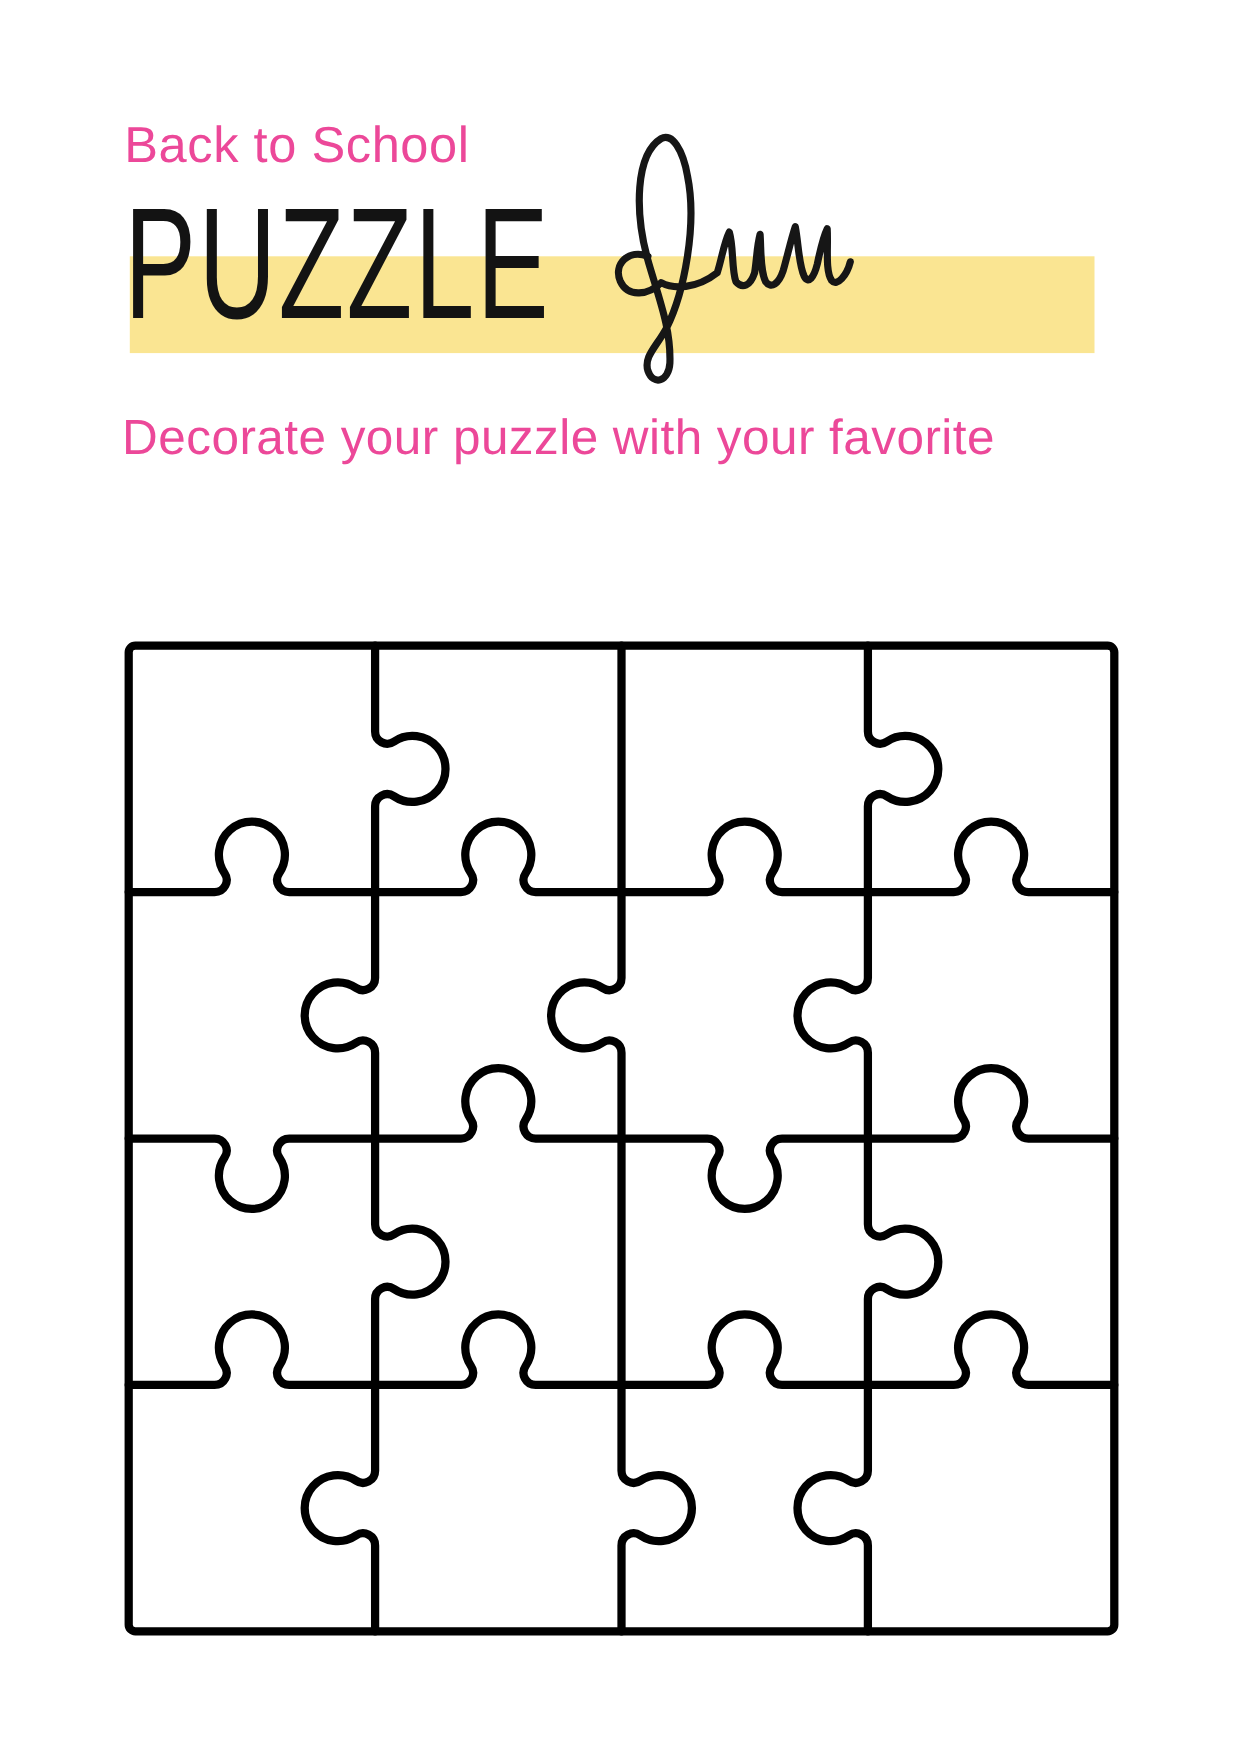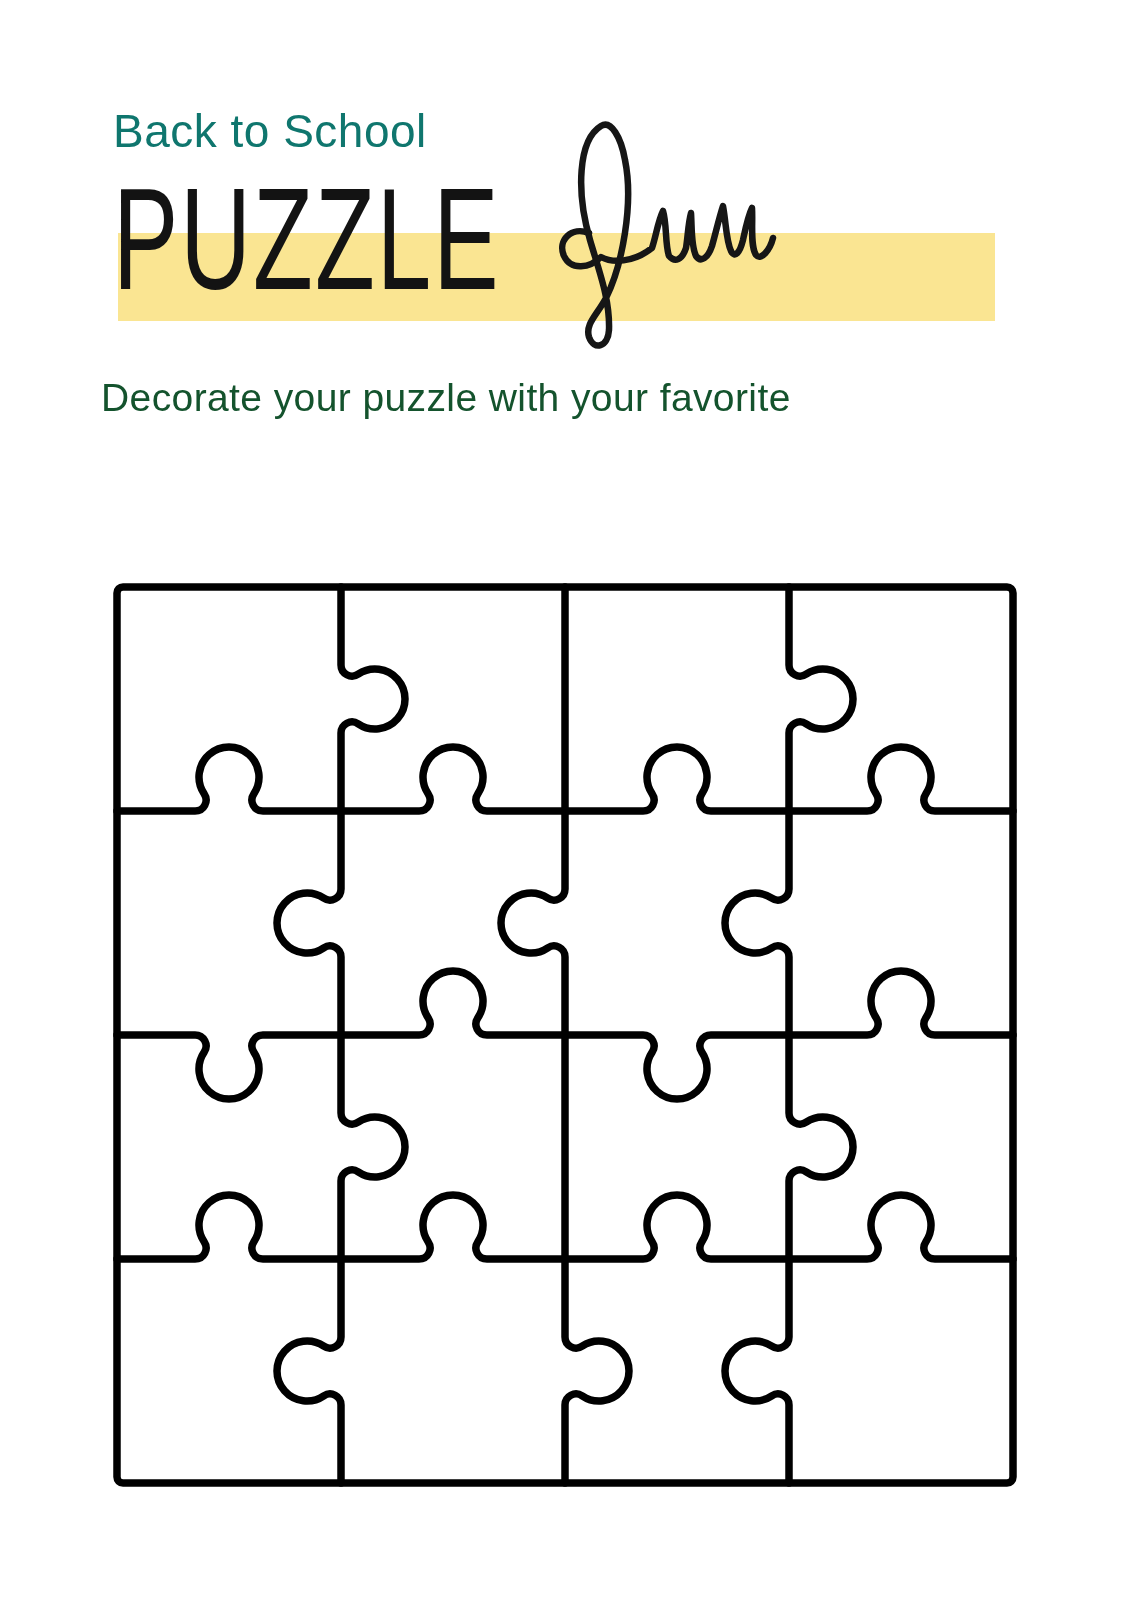--- a/index.html
+++ b/index.html
@@ -2,38 +2,38 @@
 <html><head>
 <meta charset="utf-8">
 <style>
   html,body{margin:0;padding:0;}
   body{
     width:1131px;height:1600px;position:relative;background:#ffffff;
     font-family:"Liberation Sans", sans-serif;overflow:hidden;
   }
   .kicker{
     position:absolute;left:113px;top:108px;
-    font-size:46px;line-height:1;color:#0f766e;letter-spacing:0.5px;
+    font-size:46px;line-height:1;color:#ec4899;letter-spacing:0.5px;
   }
   .highlight-bar{
     position:absolute;left:118px;top:233px;width:877px;height:88px;
     z-index:0;
   }
   .page-title{
     position:absolute;left:113px;top:168px;z-index:1;
     font-size:144px;line-height:1;color:#131313;font-weight:400;
     letter-spacing:3px;transform:scaleX(0.68);transform-origin:0 0;
     white-space:nowrap;
   }
   .title-script{
     position:absolute;left:500px;top:100px;width:300px;height:250px;z-index:2;
   }
   .instructions{
-    position:absolute;left:101px;top:366px;width:920px;z-index:1;
-    font-size:39px;line-height:63px;color:#14532d;letter-spacing:0.4px;
+    position:absolute;left:111px;top:366px;width:920px;z-index:1;
+    font-size:45px;line-height:63px;color:#ec4899;letter-spacing:0.4px;
   }
   .instructions div{white-space:nowrap;}
   .puzzle-grid{
     position:absolute;left:0;top:0;width:1131px;height:1600px;z-index:1;
   }
 </style>
 </head>
 <body>
 
 <div class="kicker">Back to School</div>

